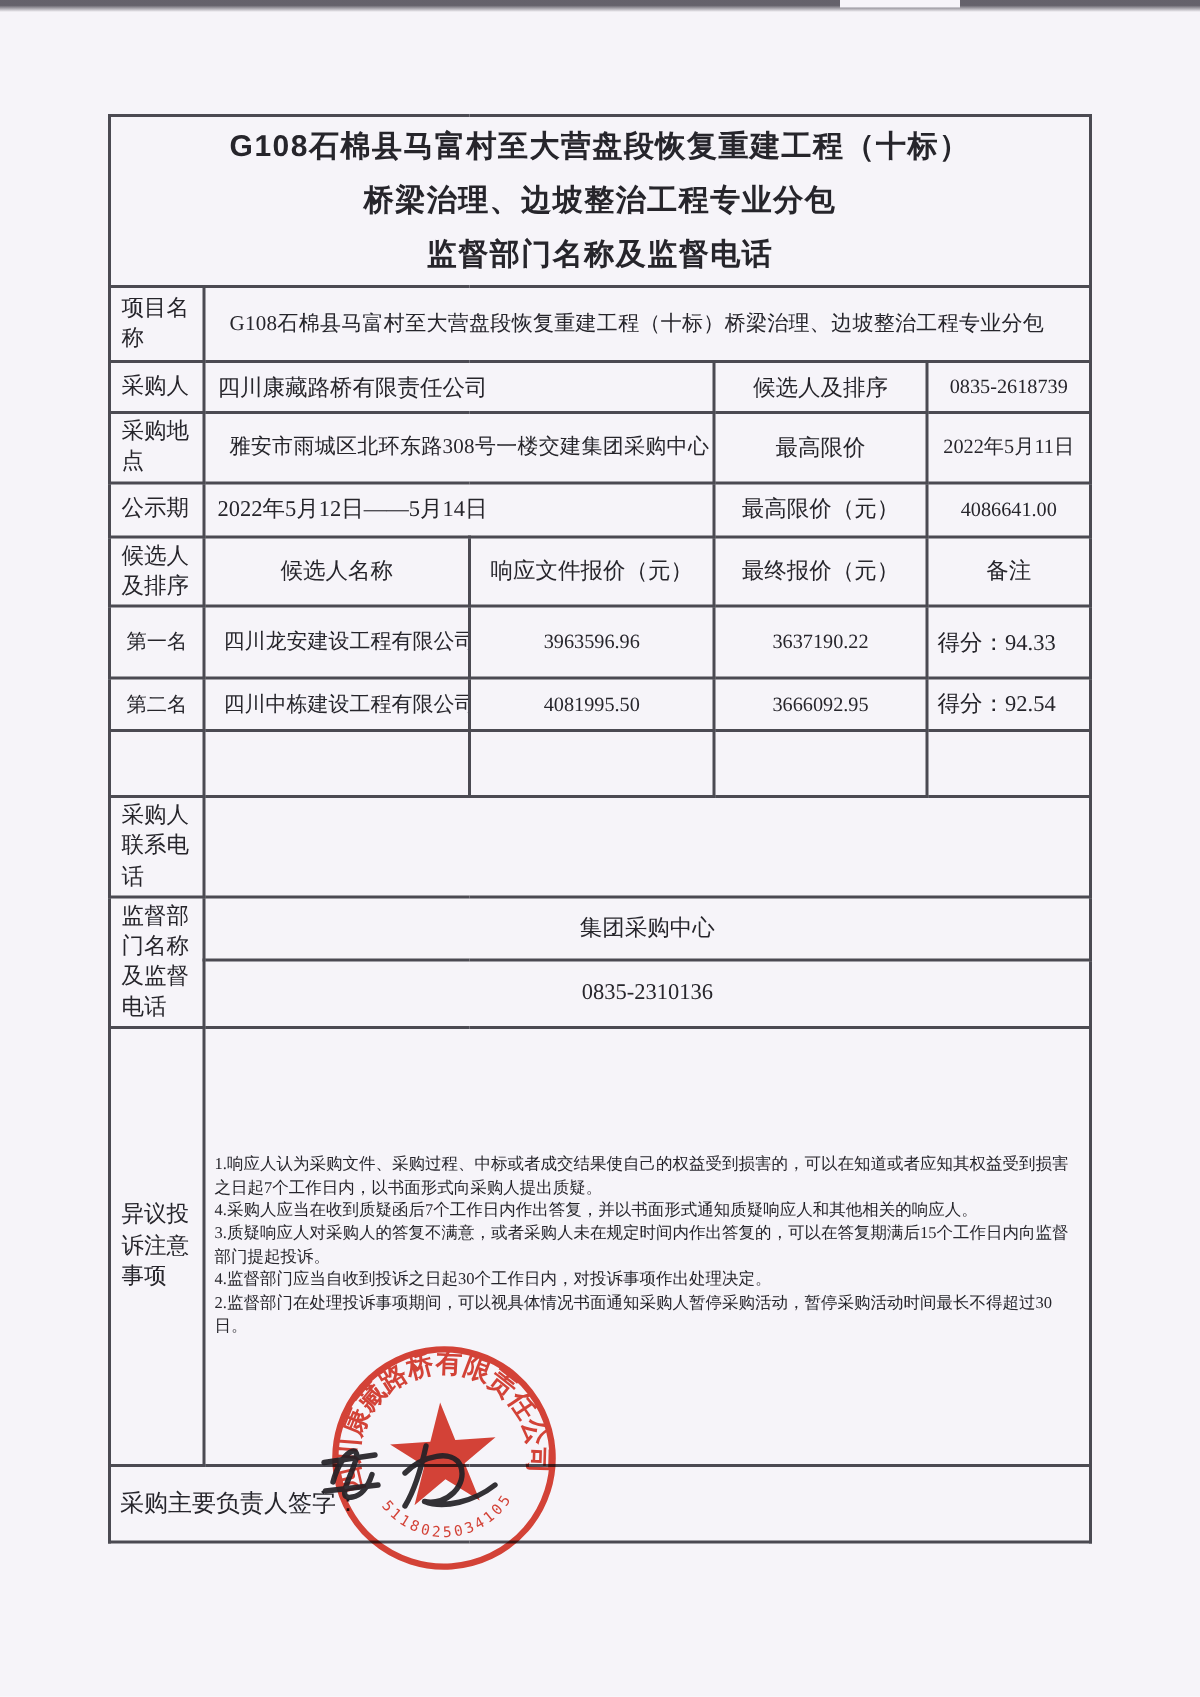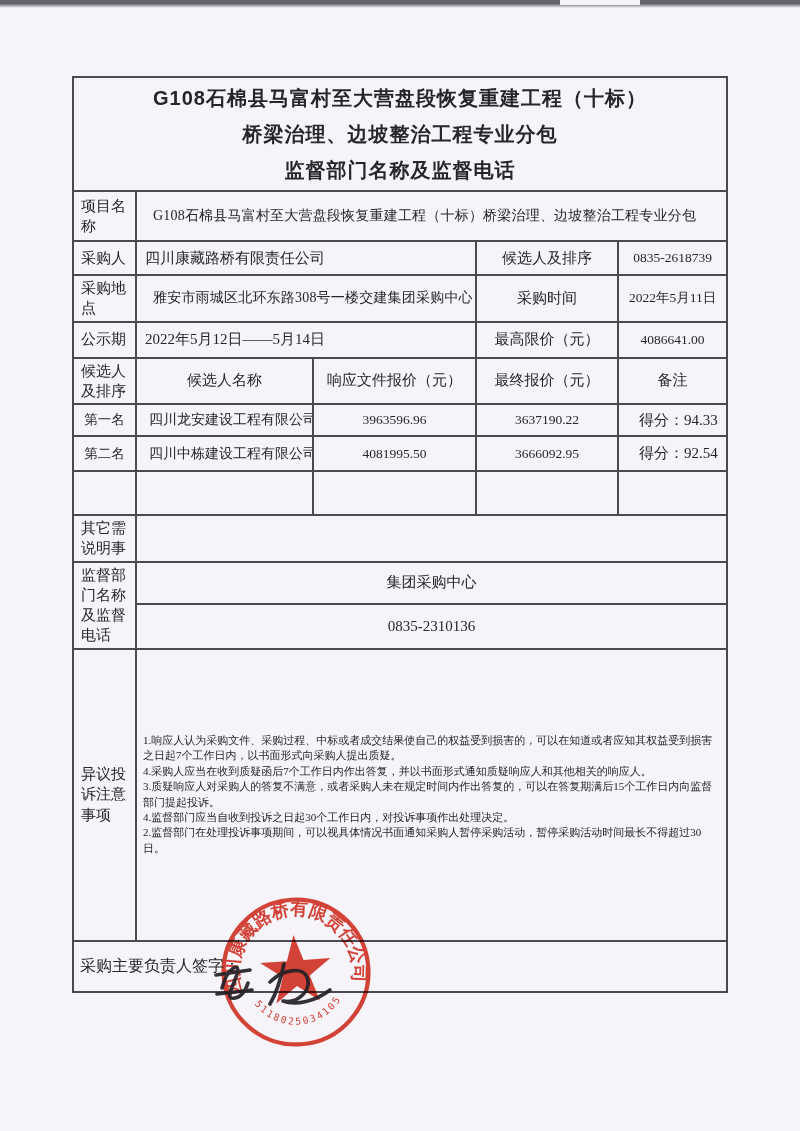--- a/index.html
+++ b/index.html
@@ -31,27 +31,27 @@
     text-align:center;
     font-family:"Liberation Sans","DejaVu Sans",sans-serif;
     font-weight:bold;font-size:20px;letter-spacing:1px;line-height:1.8;margin-left:16px;
   }
   .center{text-align:center;}
   .lbl{line-height:1.35;word-break:break-all;padding:2px 7px;}
   .val{padding:2px 8px;}
   .nowrap{white-space:nowrap;font-size:14px;letter-spacing:.2px;padding-left:16px;}
   .sm{font-size:13.5px;letter-spacing:0;}
   .name{text-align:right;font-size:14px;padding-left:12px;white-space:nowrap;margin-top:13px;}
-  .remark{text-align:left;padding-left:20px;}
+  .remark{text-align:left;padding-left:6px;}
   .obj{padding:6px 6px;line-height:1.4;font-size:11px;}
   .obj-item{text-align:left;}
   .sign-cell{font-size:16px;padding-left:6px;}
   
   .r-title{height:114px}.r-a{height:50px}.r-b{height:34px}.r-c{height:46px}
-  .r-d{height:36px}.r-e{height:42px}.r-f{height:32px}.r-g{height:35px}
+  .r-d{height:36px}.r-e{height:42px}.r-f{height:48px}.r-g{height:35px}
   .r-h{height:44px}.r-i{height:38px}.r-j{height:36px}.r-k{height:38px}
   .r-l{height:292px}.r-m{height:51px}
   .stamp{
     position:absolute;left:144px;top:816px;width:160px;height:160px;
     mix-blend-mode:multiply;opacity:.92;transform:rotate(-4deg);z-index:2;
     pointer-events:none;
   }
   .signature{
     position:absolute;left:136px;top:876px;width:135px;height:62px;
     z-index:3;opacity:.92;pointer-events:none;
@@ -90,21 +90,21 @@
     <tr class="r-b">
       <td class="lbl">采购人</td>
       <td colspan="2" class="val">四川康藏路桥有限责任公司</td>
       <td class="center">候选人及排序</td>
       <td class="center sm">0835-2618739</td>
     </tr>
 
     <tr class="r-c">
       <td class="lbl">采购地点</td>
       <td colspan="2" class="val nowrap">雅安市雨城区北环东路308号一楼交建集团采购中心</td>
-      <td class="center">采购时间</td>
+      <td class="center">最高限价</td>
       <td class="center sm">2022年5月11日</td>
     </tr>
 
     <tr class="r-d">
       <td class="lbl">公示期</td>
       <td colspan="2" class="val">2022年5月12日——5月14日</td>
       <td class="center">最高限价（元）</td>
       <td class="center sm">4086641.00</td>
     </tr>
 
@@ -134,21 +134,21 @@
 
     <tr class="r-h">
       <td class="center"></td>
       <td class="name"></td>
       <td class="center"></td>
       <td class="center"></td>
       <td class="remark"></td>
     </tr>
 
     <tr class="r-i">
-      <td class="lbl">其它需说明事</td>
+      <td class="lbl">采购人联系电话</td>
       <td colspan="4" class="val"></td>
     </tr>
 
     <tr class="r-j">
       <td rowspan="2" class="lbl">监督部门名称及监督电话</td>
       <td colspan="4" class="center">集团采购中心</td>
     </tr>
     <tr class="r-k">
       <td colspan="4" class="center">0835-2310136</td>
     </tr>

